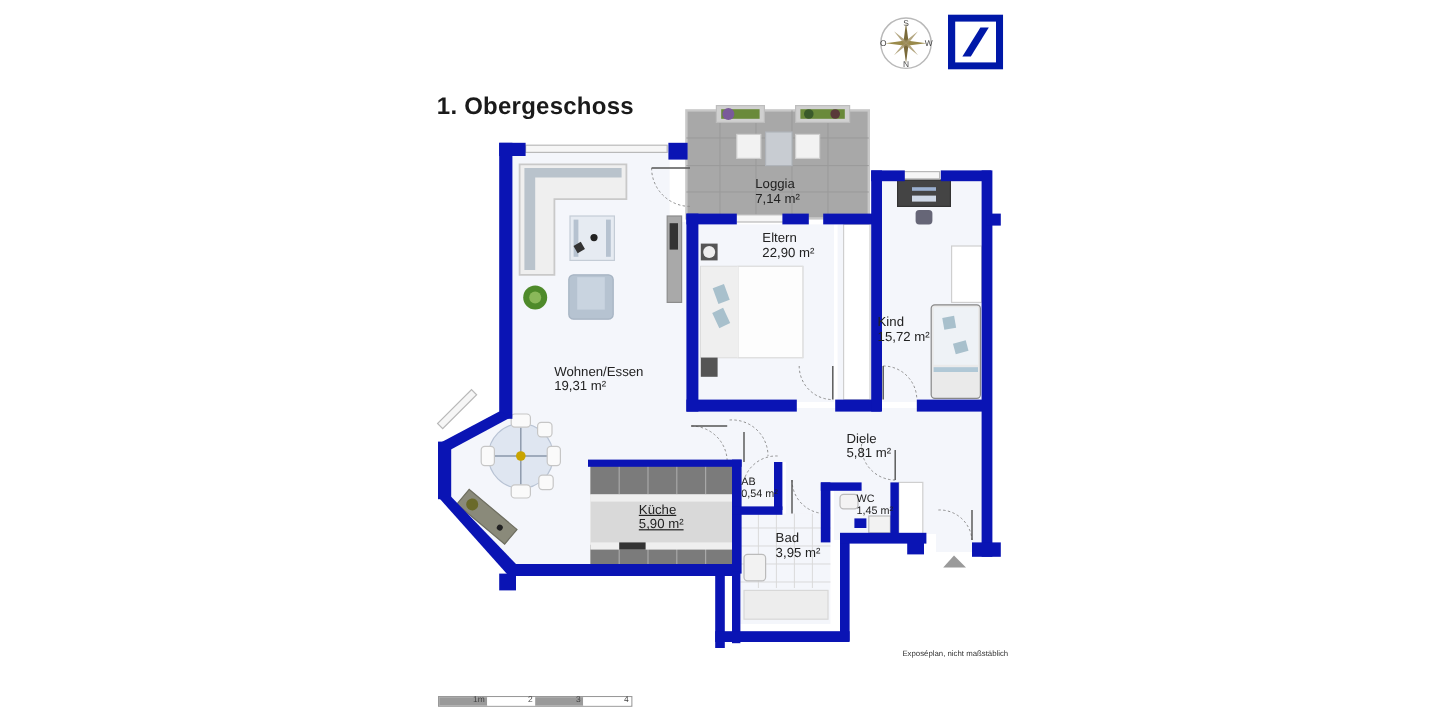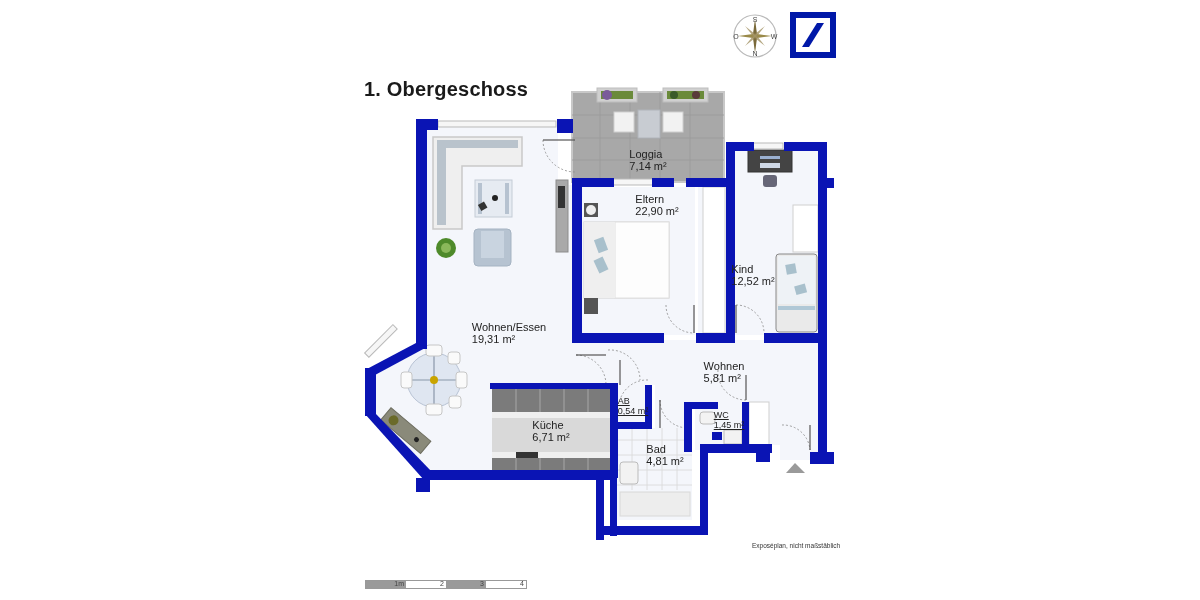--- a/index.html
+++ b/index.html
@@ -4,21 +4,21 @@
 <style>
   html, body { margin:0; padding:0; }
   body { width:1200px; height:600px; background:#ffffff; position:relative; overflow:hidden;
          font-family:"Liberation Sans", "DejaVu Sans", sans-serif; }
   .title { position:absolute; left:364px; top:38px; font-size:20px; font-weight:bold; color:#1a1a1a; letter-spacing:0.2px;margin-top:40px; }
   .compass { position:absolute; left:732px; top:13px; width:46px; height:46px; }
   .logo { position:absolute; left:790px; top:12px; width:46px; height:46px; }
   .plan { position:absolute; left:0; top:0; width:1200px; height:600px; }
   .room-label { position:absolute; text-align:left; color:#222; font-size:11px; line-height:12px; white-space:nowrap; transform:translateX(-50%); }
   .room-label .area { display:block; }
-  .room-label.small { font-size:9px; line-height:10px;text-decoration:underline; }
+  .room-label.small { font-size:9px; line-height:10px; }
   .footnote { position:absolute; left:752px; top:542px; font-size:6.5px; color:#333; }
   .scalebar { position:absolute; left:365px; top:580px; width:160px; height:7px; border:1px solid #999; display:flex; }
   .scalebar .seg { flex:1; position:relative; height:7px; }
   .scalebar .seg.dark { background:#9a9a9a; }
   .scalebar .seg.light { background:#fff; }
   .scalebar .tick { position:absolute; right:2px; top:-1px; font-size:7px; color:#444; line-height:8px; }
 </style>
 </head>
 <body>
 
@@ -271,45 +271,45 @@
 <div class="room-label" style="left:648px; top:148px;">
   <span>Loggia</span>
   <span class="area">7,14 m²</span>
 </div>
 <div class="room-label" style="left:657px; top:193px;">
   <span>Eltern</span>
   <span class="area">22,90 m²</span>
 </div>
 <div class="room-label" style="left:753px; top:223px;margin-top:40px;">
   <span>Kind</span>
-  <span class="area">12,52 m²</span>
-</div>
-<div class="room-label" style="left:499px; top:321px;margin-left:10px;">
+  <span class="area">15,72 m²</span>
+</div>
+<div class="room-label" style="left:499px; top:304px;">
   <span>Wohnen/Essen</span>
   <span class="area">19,31 m²</span>
 </div>
 <div class="room-label" style="left:724px; top:360px;">
-  <span>Wohnen</span>
+  <span>Diele</span>
   <span class="area">5,81 m²</span>
 </div>
 <div class="room-label small" style="left:633px; top:396px;">
   <span>AB</span>
   <span class="area">0,54 m²</span>
 </div>
 <div class="room-label small" style="left:729px; top:410px;">
   <span>WC</span>
   <span class="area">1,45 m²</span>
 </div>
-<div class="room-label" style="left:551px; top:419px;">
+<div class="room-label" style="left:551px; top:419px;text-decoration:underline;">
   <span>Küche</span>
-  <span class="area">6,71 m²</span>
+  <span class="area">5,90 m²</span>
 </div>
 <div class="room-label" style="left:665px; top:443px;">
   <span>Bad</span>
-  <span class="area">4,81 m²</span>
+  <span class="area">3,95 m²</span>
 </div>
 
 <div class="footnote">Exposéplan, nicht maßstäblich</div>
 
 <div class="scalebar">
   <div class="seg dark">
       <span class="tick">1m</span>
     </div>
   <div class="seg light">
       <span class="tick">2</span>

